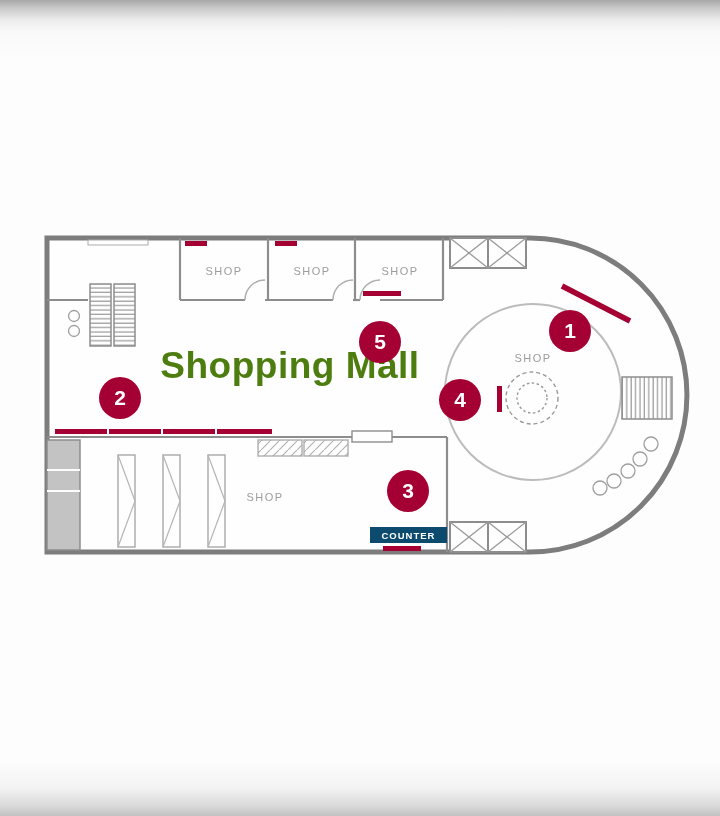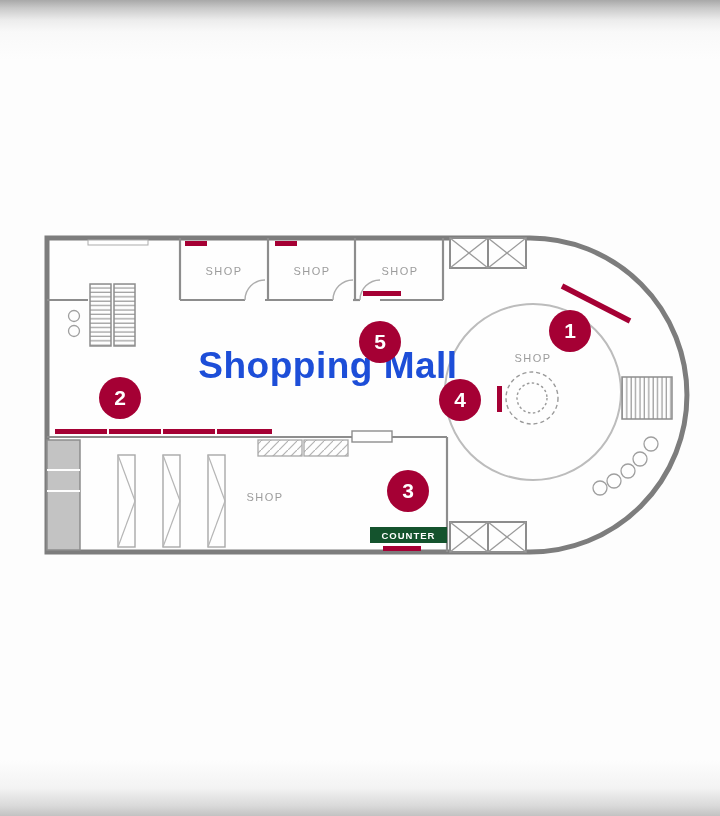--- a/index.html
+++ b/index.html
@@ -8,28 +8,28 @@
     font-family:"Liberation Sans", sans-serif;
     background:linear-gradient(180deg,
       #a8a8a8 0px,#c9c9c9 8px,#ececec 20px,#f9f9f9 32px,
       #fdfdfd 60px,#fdfdfd 760px,#f3f3f3 788px,#d9d9d9 806px,#c2c2c2 816px);
   }
   .stage{position:relative;width:720px;height:816px;}
   .stage svg{position:absolute;left:0;top:0;}
 
   .overlay{position:absolute;transform:translate(-50%,-50%);white-space:nowrap;}
   .mall-title{
-    font-size:37px;font-weight:bold;color:#1d4ed8;letter-spacing:0.5px;margin-left:38px;
+    font-size:37px;font-weight:bold;color:#4d7c0f;letter-spacing:0.5px;
   }
   .room-label{
     font-size:11px;color:#9c9c9c;letter-spacing:1.5px;
   }
   .counter-bar{
     position:absolute;left:370px;top:527px;width:77px;height:16px;
-    background:#14532d;display:flex;align-items:center;justify-content:center;
+    background:#0c4a6e;display:flex;align-items:center;justify-content:center;
   }
   .counter-bar span{
     color:#ffffff;font-size:9.5px;font-weight:bold;letter-spacing:1px;
   }
   .marker{
     position:absolute;width:42px;height:42px;border-radius:50%;
     background:#a50034;color:#ffffff;
     display:flex;align-items:center;justify-content:center;
     font-size:21px;font-weight:bold;transform:translate(-50%,-50%);
   }

